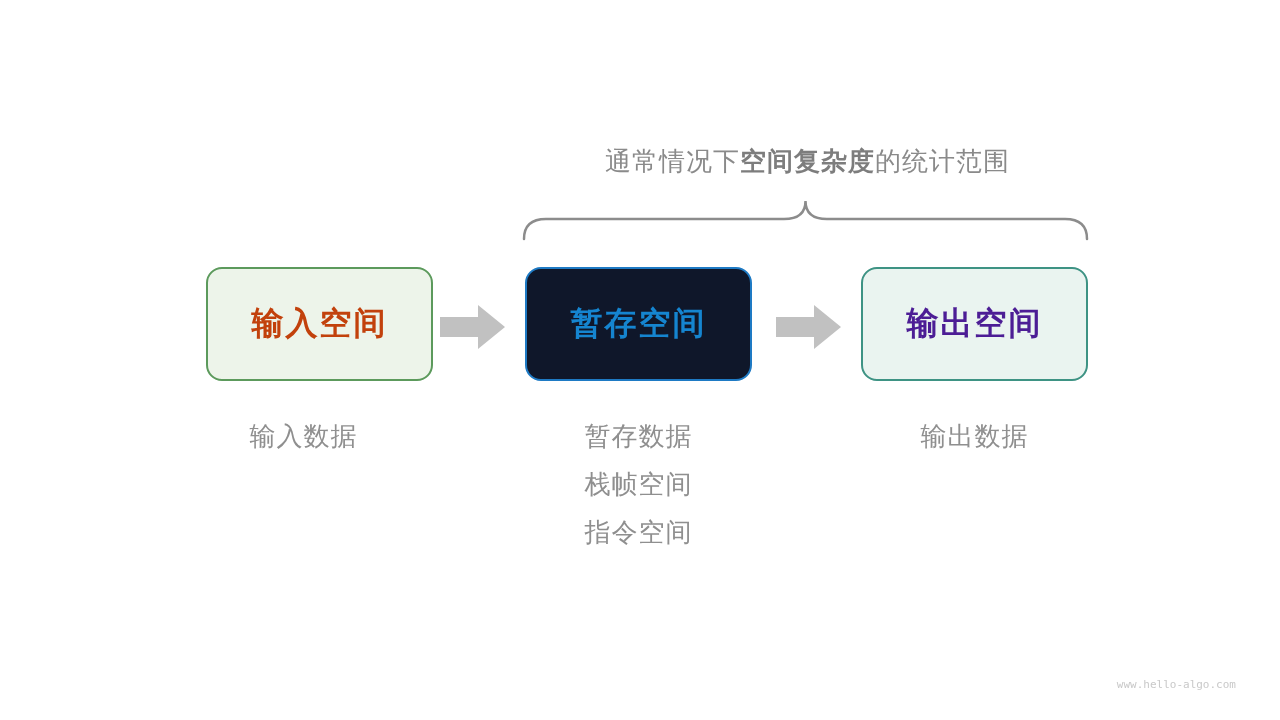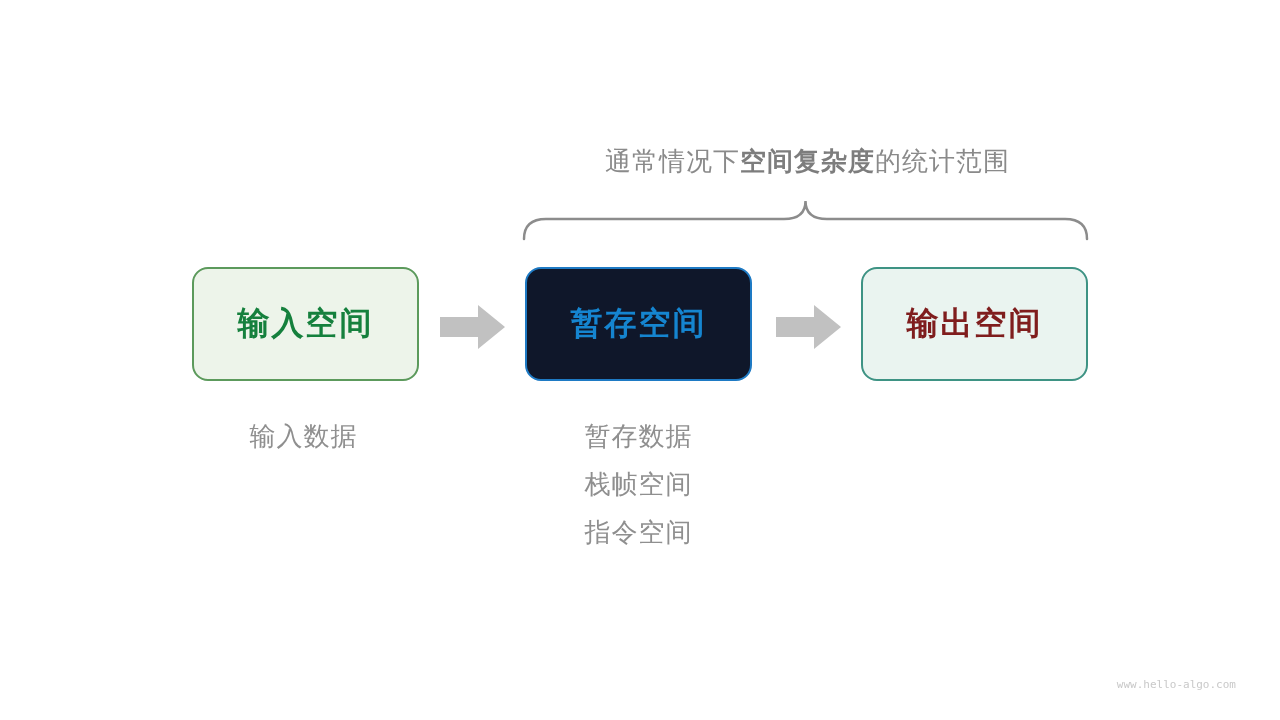--- a/index.html
+++ b/index.html
@@ -39,23 +39,23 @@
     border: 2.5px solid;
     border-radius: 16px;
     display: flex;
     align-items: center;
     justify-content: center;
     font-size: 32px;
     font-weight: bold;
     letter-spacing: 2px;
     white-space: nowrap;
   }
-  .box-input  { left: 192px; border-color: #5C9A5C; background: #EDF4EA; color: #15803d; }
+  .box-input  { left: 206px; border-color: #5C9A5C; background: #EDF4EA; color: #c2410c; }
   .box-temp   { left: 525px; border-color: #1E7AC4; background: #0f172a; color: #1585D0; }
-  .box-output { left: 861px; border-color: #3E9384; background: #EAF4F0; color: #7f1d1d; }
+  .box-output { left: 861px; border-color: #3E9384; background: #EAF4F0; color: #4c1d95; }
   .col-label {
     position: absolute;
     top: 412px;
     width: 227px;
     text-align: center;
     font-size: 26px;
     line-height: 48px;
     letter-spacing: 1px;
     color: #8F8F8F;
     white-space: nowrap;
@@ -98,16 +98,19 @@
   </div>
 
   <div class="col-label col-temp">
     <div>暂存数据</div>
     <div>栈帧空间</div>
     <div>指令空间</div>
   </div>
   <div class="col-label col-input">
     <div>输入数据</div>
   </div>
+  <div class="col-label col-output">
+    <div>输出数据</div>
+  </div>
 
   <div class="watermark">www.hello-algo.com</div>
 
 </div>
 
 </body></html>

